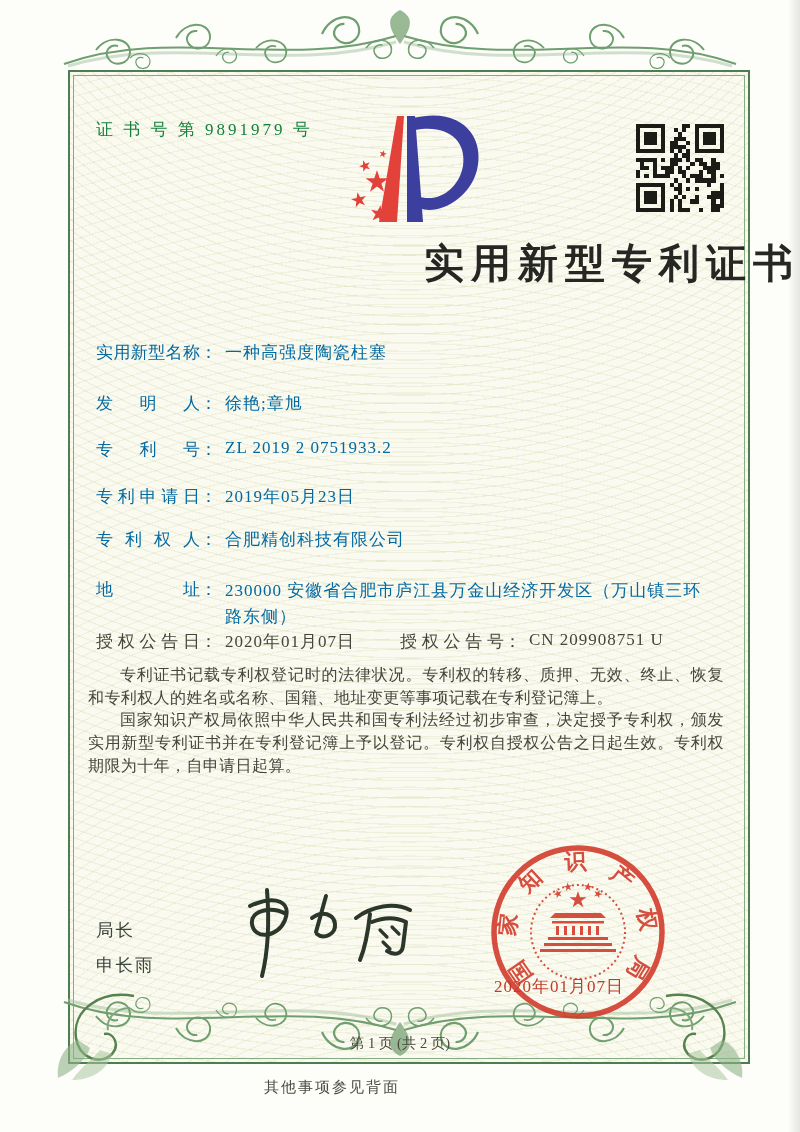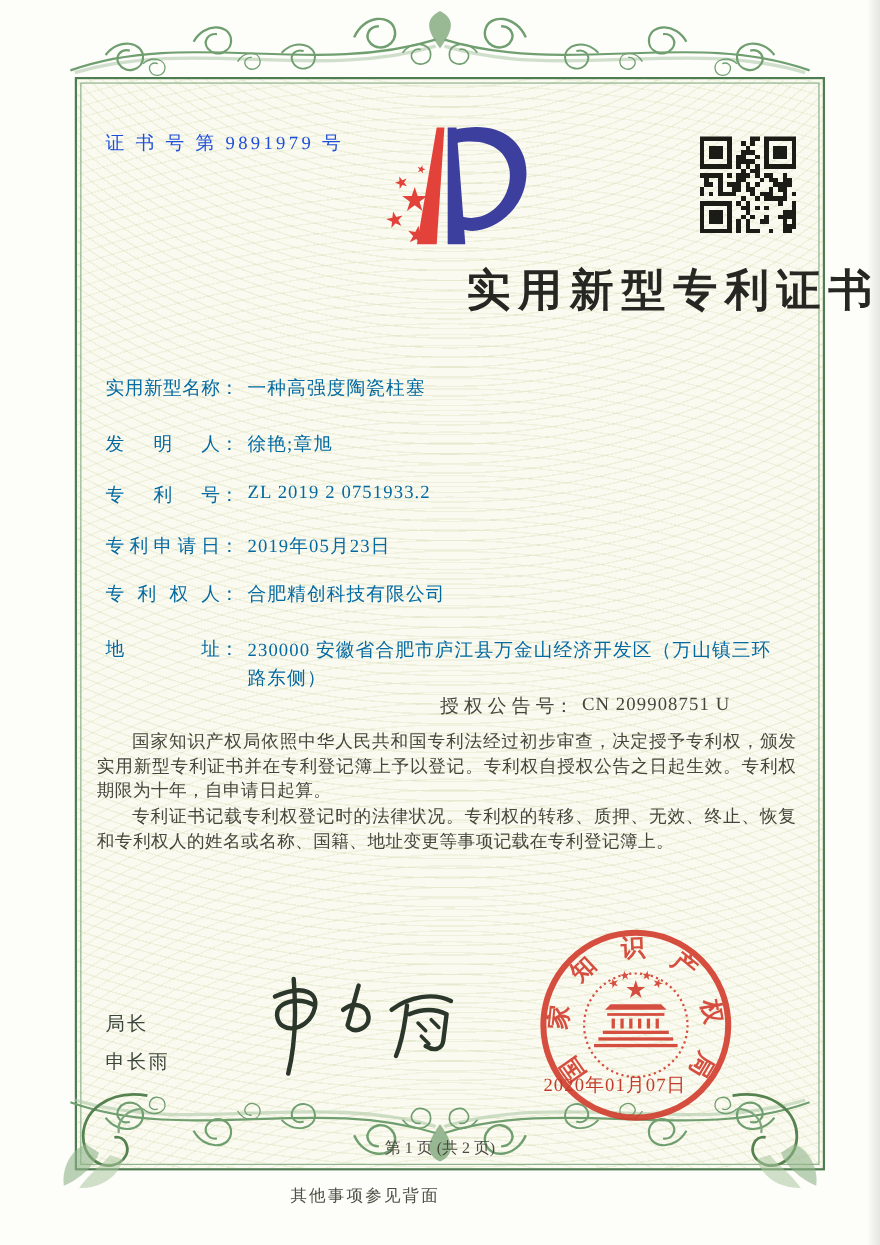--- a/index.html
+++ b/index.html
@@ -14,21 +14,21 @@
     position:absolute;left:68px;top:70px;width:678px;height:990px;
     border:2px solid #4f7d52;
     background:
       repeating-radial-gradient(120% 90% at 50% -40%, rgba(186,203,140,.20) 0 1.2px, transparent 1.2px 8px),
       repeating-radial-gradient(120% 90% at 50% 140%, rgba(186,203,140,.16) 0 1.2px, transparent 1.2px 9px),
       #fbfaf0;
   }
   .frame-inner{position:absolute;inset:3px;border:1px solid #86ab84;pointer-events:none;}
   .orn{position:absolute;pointer-events:none;}
   
-  .certno{position:absolute;left:96px;top:118px;font-size:17px;letter-spacing:3px;color:#1d4ed8;}
+  .certno{position:absolute;left:96px;top:118px;font-size:17px;letter-spacing:3px;color:#15803d;}
   .title{
     position:absolute;left:0;top:236px;width:800px;text-align:right;
     font-size:40px;font-weight:600;letter-spacing:7px;color:#262622;
   }
   .field{position:absolute;left:96px;font-size:17px;color:#0369a1;white-space:nowrap;}
   .flabel{display:inline-block;width:104px;text-align:justify;text-align-last:justify;vertical-align:top;}
   .colon{display:inline-block;vertical-align:top;}
   .fvalue{display:inline-block;margin-left:8px;vertical-align:top;letter-spacing:1px;}
   .fvalue.wrap{white-space:normal;width:492px;line-height:26px;}
   .f1{top:341px}.f2{top:392px}.f3{top:438px}.f4{top:485px}.f5{top:528px}.f6{top:578px}
@@ -363,28 +363,31 @@
   <span class="flabel">专利申请日</span><span class="colon">：</span><span class="fvalue">2019年05月23日</span>
 </div>
 <div class="field f5">
   <span class="flabel">专利权人</span><span class="colon">：</span><span class="fvalue">合肥精创科技有限公司</span>
 </div>
 <div class="field f6">
   <span class="flabel">地址</span><span class="colon">：</span><span class="fvalue wrap">230000 安徽省合肥市庐江县万金山经济开发区（万山镇三环路东侧）</span>
 </div>
 
 <div class="grantrow">
+  <span>
+    <span class="flabel">授权公告日</span><span class="colon">：</span><span class="fvalue">2020年01月07日</span>
+  </span>
   <span class="grant2">
     <span class="flabel">授权公告号</span><span class="colon">：</span><span class="fvalue">CN 209908751 U</span>
   </span>
 </div>
 
 <div class="paras">
+  <p>专利证书记载专利权登记时的法律状况。专利权的转移、质押、无效、终止、恢复和专利权人的姓名或名称、国籍、地址变更等事项记载在专利登记簿上。</p>
   <p>国家知识产权局依照中华人民共和国专利法经过初步审查，决定授予专利权，颁发实用新型专利证书并在专利登记簿上予以登记。专利权自授权公告之日起生效。专利权期限为十年，自申请日起算。</p>
-  <p>专利证书记载专利权登记时的法律状况。专利权的转移、质押、无效、终止、恢复和专利权人的姓名或名称、国籍、地址变更等事项记载在专利登记簿上。</p>
 </div>
 
 <div class="officer">
   <div>局长</div>
   <div>申长雨</div>
 </div>
 
 <svg class="sig" width="210" height="96" viewBox="0 0 210 96" fill="none" stroke="#2c372c" stroke-width="4" stroke-linecap="round" stroke-linejoin="round">
   <path d="M28,22 C54,10 70,18 63,36 C56,54 32,56 30,40 C28,26 50,22 64,30"></path>
   <path d="M45,6 C47,32 47,64 40,92"></path>

